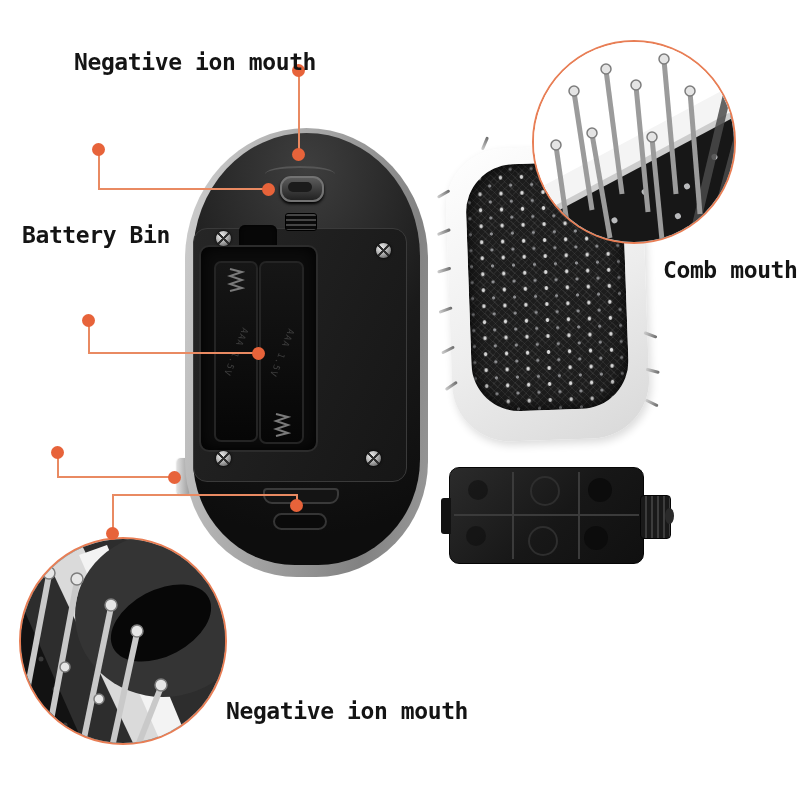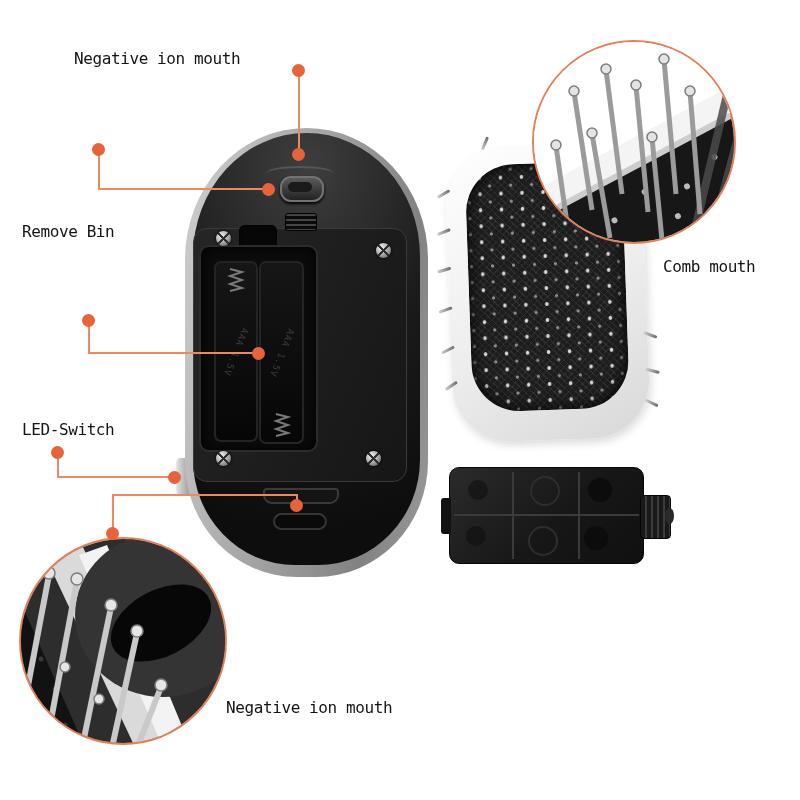--- a/index.html
+++ b/index.html
@@ -1,20 +1,20 @@
 <!DOCTYPE html>
 <html><head>
 <meta charset="utf-8">
 <style>
   html,body{margin:0;padding:0;background:#fff;}
   .canvas{position:relative;width:800px;height:800px;background:#ffffff;overflow:hidden;
           font-family:"DejaVu Sans Mono", monospace;}
 
   
-  .lbl{position:absolute;font-size:16px;letter-spacing:-0.4px;color:#141414;white-space:nowrap;z-index:11;}
+  .lbl{position:absolute;font-size:23px;letter-spacing:-0.4px;color:#141414;white-space:nowrap;z-index:11;font-weight:bold;}
   .lbl.red{color:#fe0000;}
 
   
   .dot{position:absolute;width:13px;height:13px;border-radius:50%;background:#e7633a;z-index:10;}
   .cline{position:absolute;background:#e98a62;z-index:9;}
   .v{width:2px;} .h{height:2px;}
 
   
   .brush{position:absolute;left:185px;top:128px;width:243px;height:449px;z-index:2;}
   .led-switch{position:absolute;left:-8px;top:330px;width:15px;height:36px;border-radius:4px;
@@ -255,18 +255,17 @@
   <div class="dot" style="left:51px;top:446px;"></div>
   <div class="dot" style="left:168px;top:471px;"></div>
 
   <div class="cline h" style="left:112px;top:494px;width:186px;"></div>
   <div class="cline v" style="left:296px;top:494px;height:9px;"></div>
   <div class="cline v" style="left:112px;top:494px;height:38px;"></div>
   <div class="dot" style="left:290px;top:499px;"></div>
   <div class="dot" style="left:106px;top:527px;"></div>
 
   <div class="lbl" style="left:74px;top:49px;">Negative ion mouth</div>
-  <div class="lbl" style="left:22px;top:222px;">Remove Bin</div>
-  <div class="lbl" style="left:22px;top:420px;">LED-Switch</div>
+  <div class="lbl" style="left:22px;top:222px;">Battery Bin</div>
   <div class="lbl" style="left:663px;top:257px;">Comb mouth</div>
   <div class="lbl" style="left:226px;top:698px;">Negative ion mouth</div>
 
 </div>
 
 </body></html>

